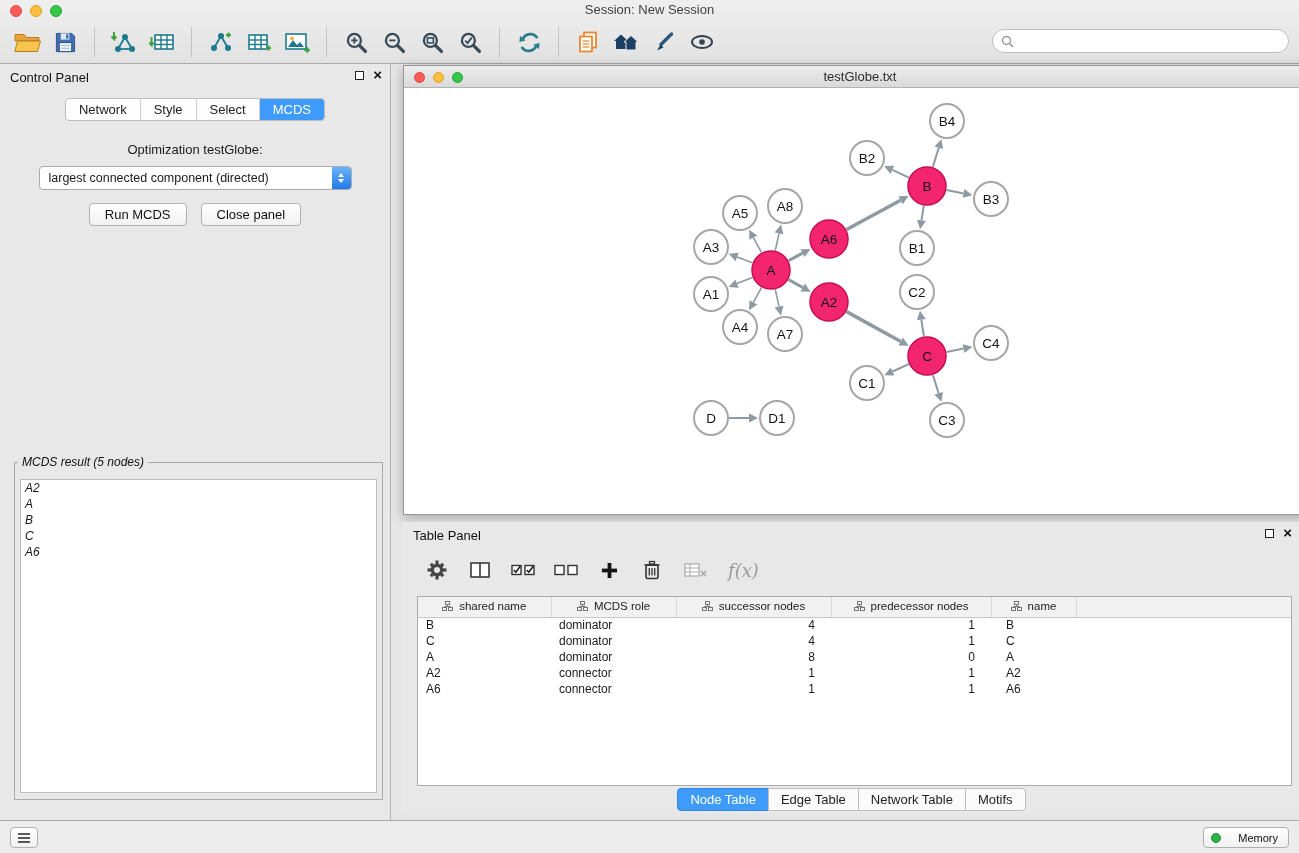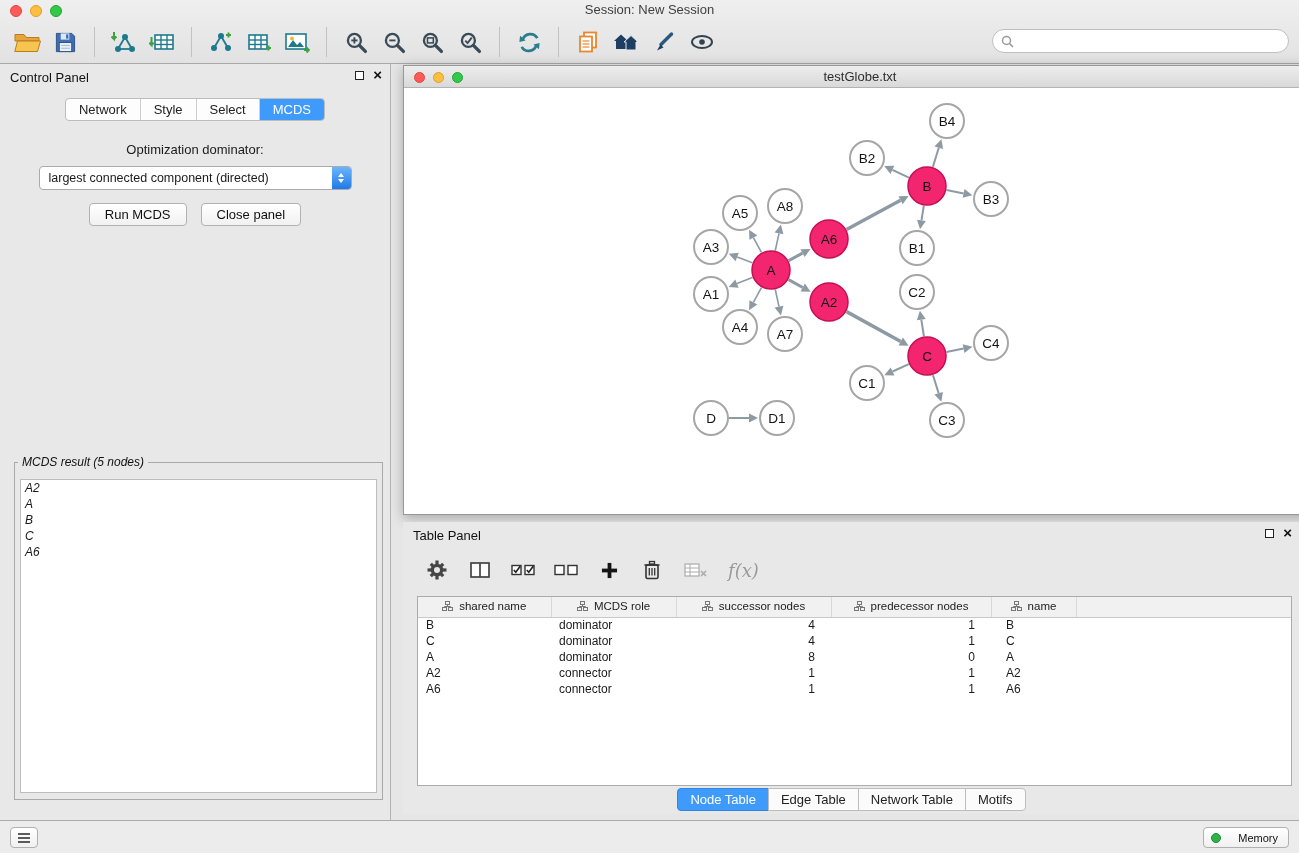--- a/index.html
+++ b/index.html
@@ -275,21 +275,21 @@
         <span class="float-btn"></span>
         <span class="close-x">×</span>
       </span>
     </div>
     <div class="segmented" id="control-tabs">
         <div class="seg">Network</div>
         <div class="seg">Style</div>
         <div class="seg">Select</div>
         <div class="seg active">MCDS</div>
       </div>
-    <div class="opt-label">Optimization dominator:</div>
+    <div class="opt-label">Optimization testGlobe:</div>
     <div class="dropdown">
       <span class="dd-text">largest connected component (directed)</span>
       <span class="dd-stepper">
         <span class="dd-up"></span>
           <span class="dd-down"></span>
       </span>
     </div>
     <div class="btn-row">
       <button class="mac-btn">Run MCDS</button>
       <button class="mac-btn">Close panel</button>

